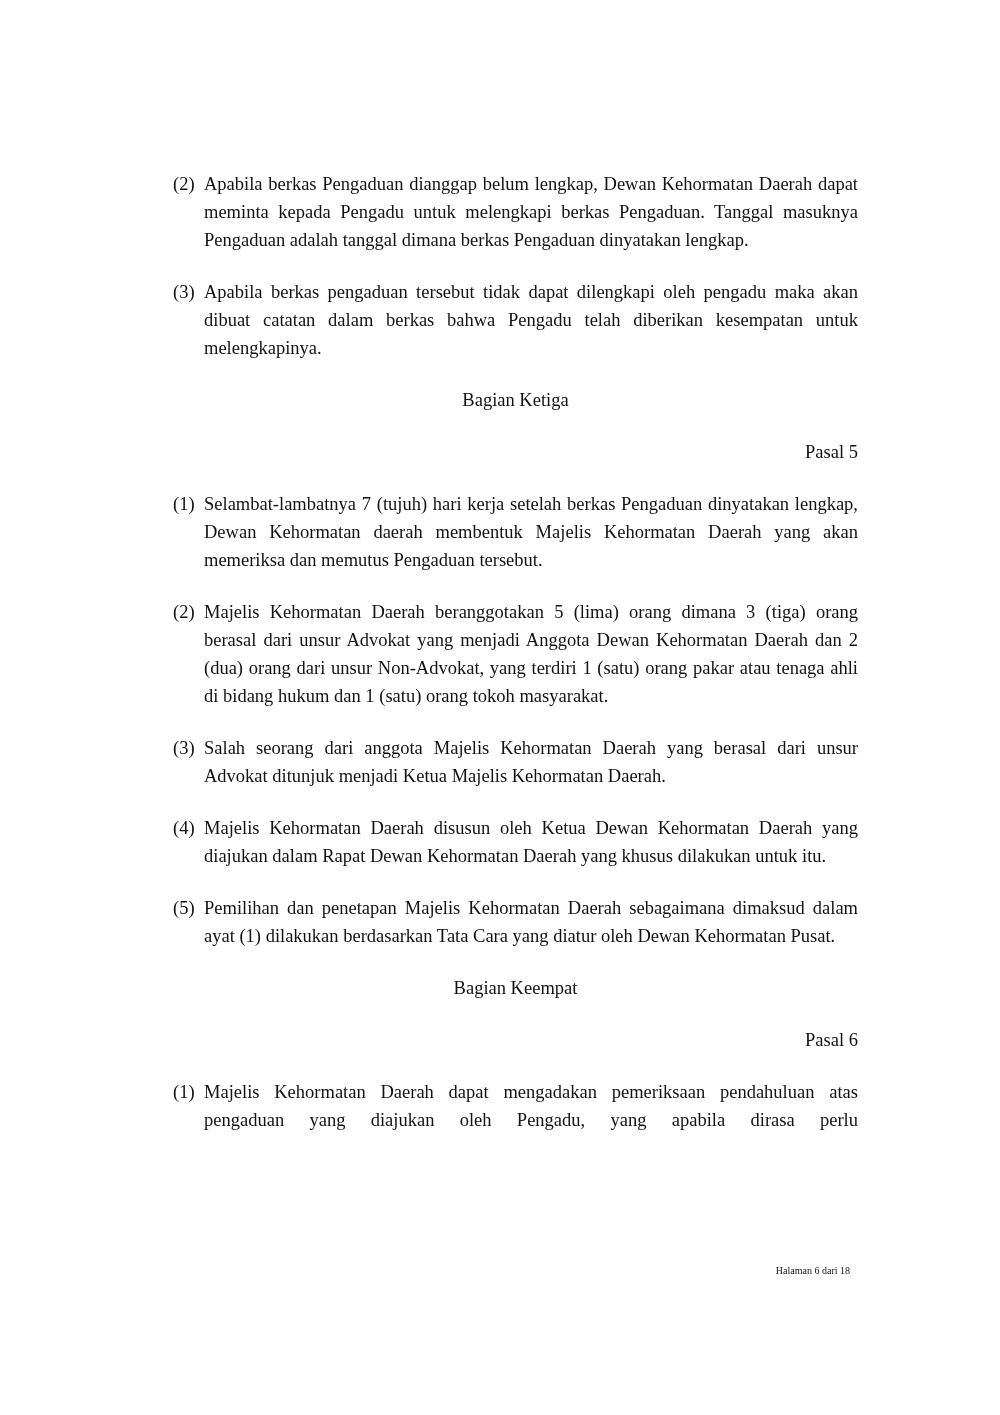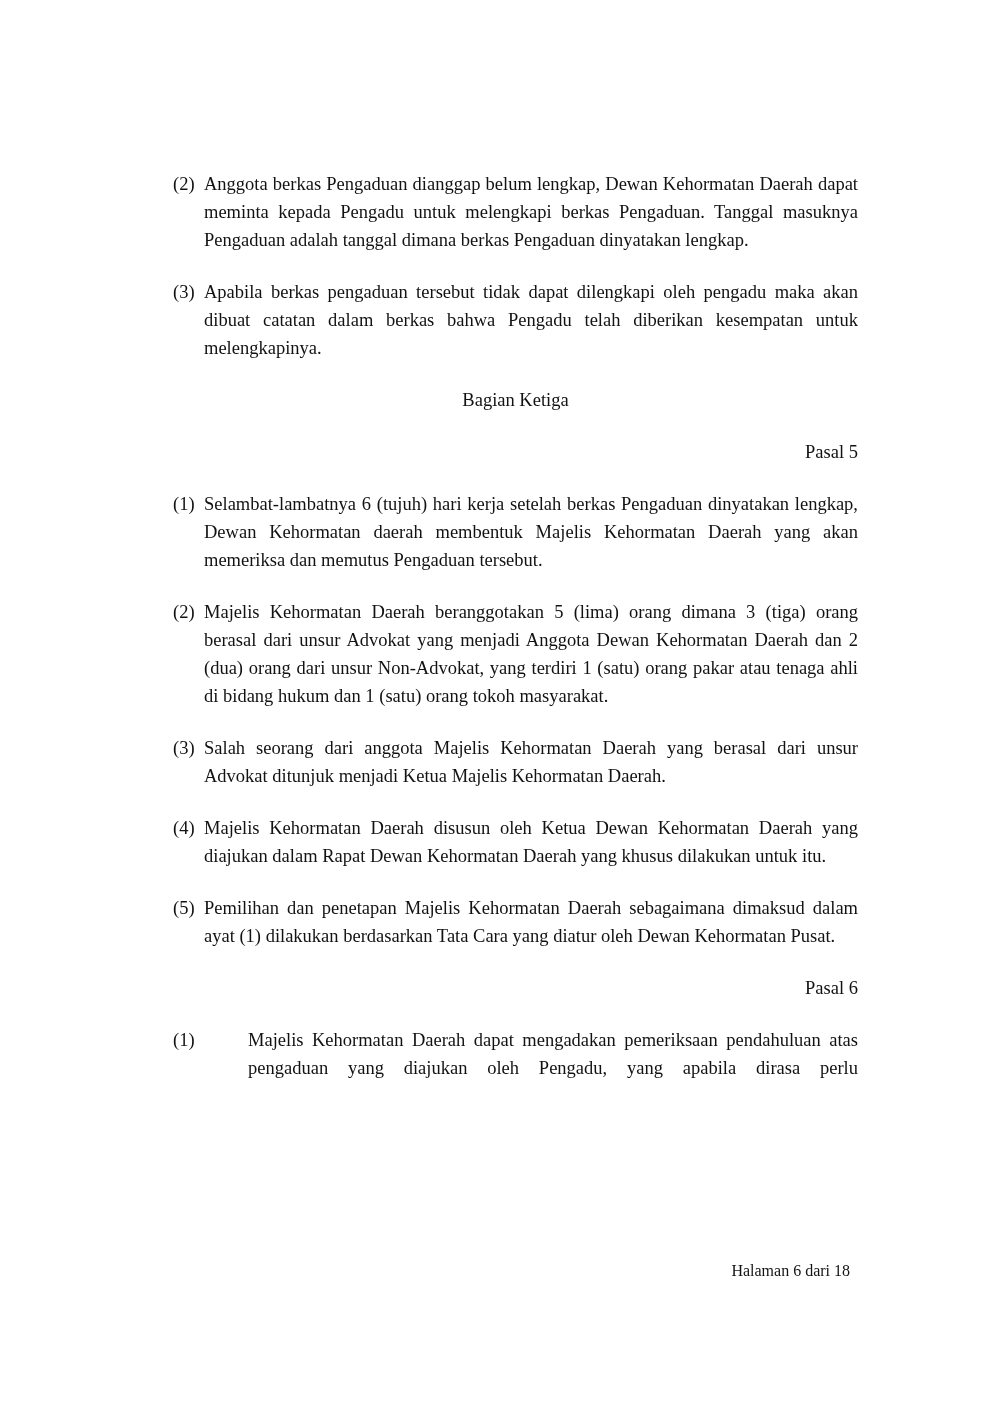--- a/index.html
+++ b/index.html
@@ -35,64 +35,63 @@
     left: 0;
     top: 0;
     white-space: nowrap;
   }
   .clause .text {
     display: block;
     text-align: justify;
   }
   .clause.justify-last .text {
     text-align-last: justify;
-    margin-left: 44px;
   }
   .section-heading {
     text-align: center;
     margin: 8px 0 24px 0;
   }
   .article-heading {
     text-align: right;
     margin: 0 0 24px 0;
   }
   .page-footer {
     position: absolute;
     top: 1262px;
     right: 150px;
-    font-size: 16px;
+    font-size: 10px;
     line-height: 18px;
     color: #121212;
   }
 </style>
 </head>
 <body>
 
 <div class="page">
   <main class="content">
 
     <div class="clause">
       <span class="marker">(2)</span>
-      <span class="text">Anggota berkas Pengaduan dianggap belum lengkap, Dewan Kehormatan Daerah dapat meminta kepada Pengadu untuk melengkapi berkas Pengaduan. Tanggal masuknya Pengaduan adalah tanggal dimana berkas Pengaduan dinyatakan lengkap.</span>
+      <span class="text">Apabila berkas Pengaduan dianggap belum lengkap, Dewan Kehormatan Daerah dapat meminta kepada Pengadu untuk melengkapi berkas Pengaduan. Tanggal masuknya Pengaduan adalah tanggal dimana berkas Pengaduan dinyatakan lengkap.</span>
     </div>
 
     <div class="clause">
       <span class="marker">(3)</span>
       <span class="text">Apabila berkas pengaduan tersebut tidak dapat dilengkapi oleh pengadu maka akan dibuat catatan dalam berkas bahwa Pengadu telah diberikan kesempatan untuk melengkapinya.</span>
     </div>
 
     <div class="section-heading">
       <div>Bagian Ketiga</div>
     </div>
 
     <div class="article-heading">Pasal 5</div>
 
     <div class="clause">
       <span class="marker">(1)</span>
-      <span class="text">Selambat-lambatnya 6 (tujuh) hari kerja setelah berkas Pengaduan dinyatakan lengkap, Dewan Kehormatan daerah membentuk Majelis Kehormatan Daerah yang akan memeriksa dan memutus Pengaduan tersebut.</span>
+      <span class="text">Selambat-lambatnya 7 (tujuh) hari kerja setelah berkas Pengaduan dinyatakan lengkap, Dewan Kehormatan daerah membentuk Majelis Kehormatan Daerah yang akan memeriksa dan memutus Pengaduan tersebut.</span>
     </div>
 
     <div class="clause">
       <span class="marker">(2)</span>
       <span class="text">Majelis Kehormatan Daerah beranggotakan 5 (lima) orang dimana 3 (tiga) orang berasal dari unsur Advokat yang menjadi Anggota Dewan Kehormatan Daerah dan 2 (dua) orang dari unsur Non-Advokat, yang terdiri 1 (satu) orang pakar atau tenaga ahli di bidang hukum dan 1 (satu) orang tokoh masyarakat.</span>
     </div>
 
     <div class="clause">
       <span class="marker">(3)</span>
       <span class="text">Salah seorang dari anggota Majelis Kehormatan Daerah yang berasal dari unsur Advokat ditunjuk menjadi Ketua Majelis Kehormatan Daerah.</span>
@@ -102,20 +101,21 @@
       <span class="marker">(4)</span>
       <span class="text">Majelis Kehormatan Daerah disusun oleh Ketua Dewan Kehormatan Daerah yang diajukan dalam Rapat Dewan Kehormatan Daerah yang khusus dilakukan untuk itu.</span>
     </div>
 
     <div class="clause">
       <span class="marker">(5)</span>
       <span class="text">Pemilihan dan penetapan Majelis Kehormatan Daerah sebagaimana dimaksud dalam ayat (1) dilakukan berdasarkan Tata Cara yang diatur oleh Dewan Kehormatan Pusat.</span>
     </div>
 
     <div class="section-heading">
+      <div>Bagian Keempat</div>
     </div>
 
     <div class="article-heading">Pasal 6</div>
 
     <div class="clause justify-last">
       <span class="marker">(1)</span>
       <span class="text">Majelis Kehormatan Daerah dapat mengadakan pemeriksaan pendahuluan atas pengaduan yang diajukan oleh Pengadu, yang apabila dirasa perlu</span>
     </div>
 
   </main>

